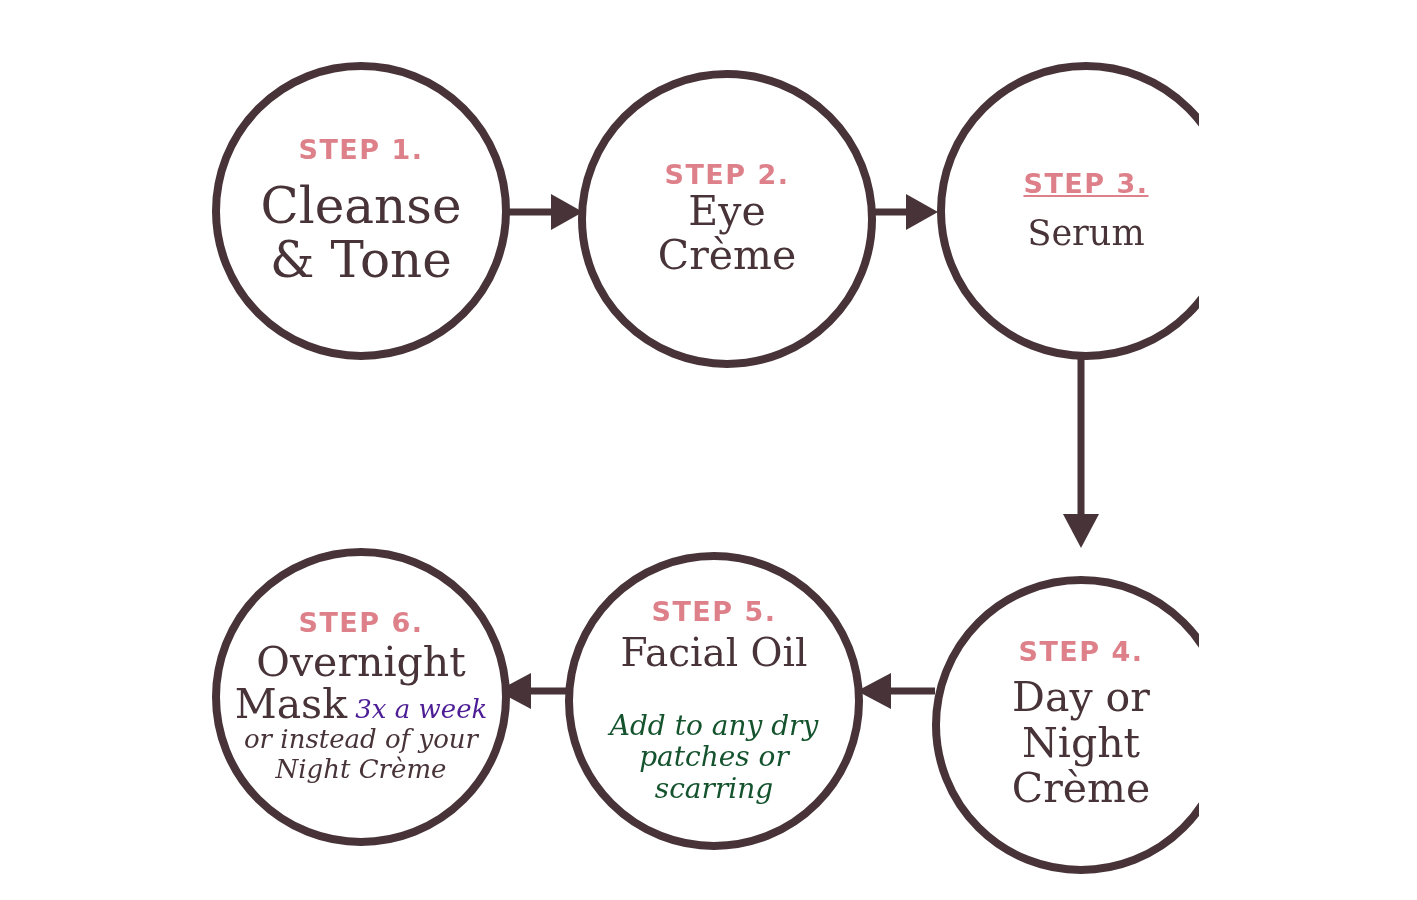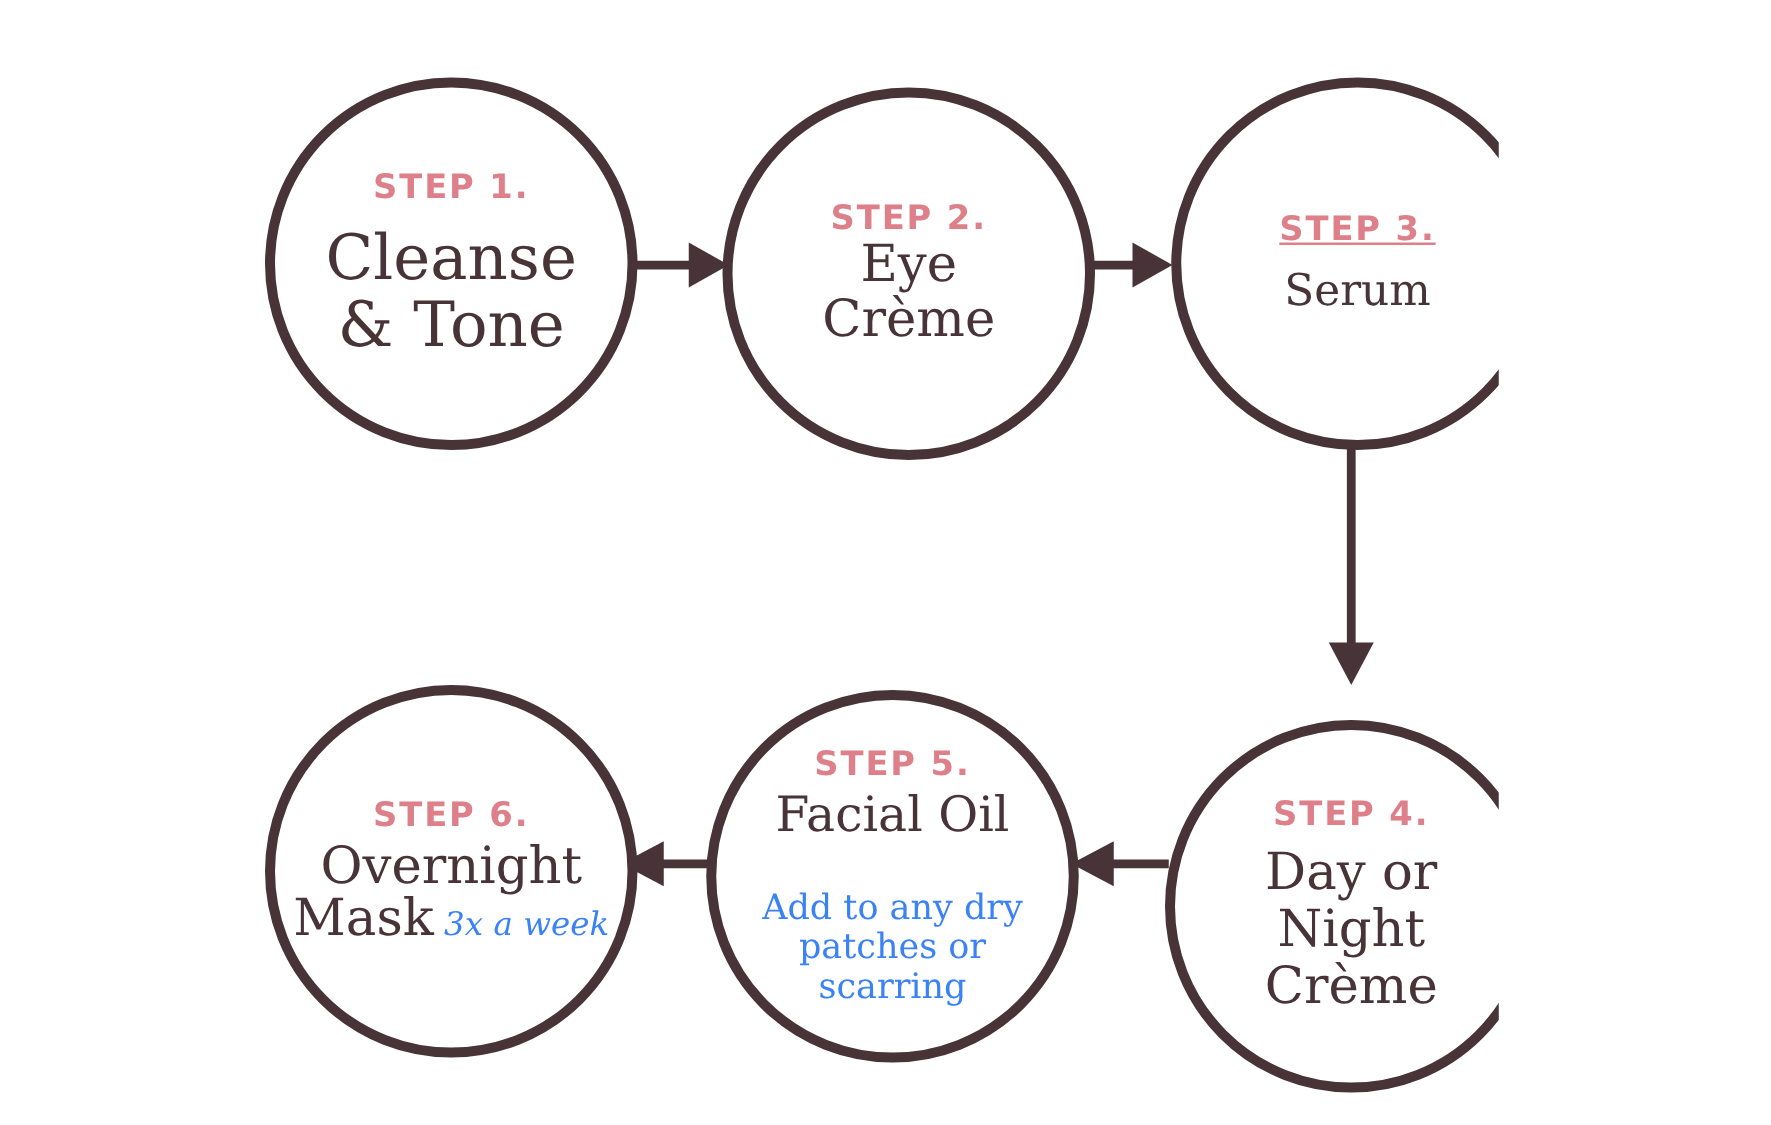--- a/index.html
+++ b/index.html
@@ -49,21 +49,22 @@
     font-family: "DejaVu Serif", "Liberation Serif", serif;
     color: #473338;
     font-size: 40px;
     line-height: 1.08;
     font-weight: normal;
     white-space: pre-line;
   }
 
   .node-note {
     font-family: "DejaVu Serif", "Liberation Serif", serif;
-    color: #3b82f6;
+    font-style: italic;
+    color: #14532d;
     font-size: 27px;
     line-height: 1.13;
     white-space: pre-line;
     margin-top: 38px;
   }
 
   
   #node-1 { left: 212px; top: 62px; }
   #node-1 .step-label { margin-bottom: 16px; }
   #node-1 .node-title { font-size: 50px; }
@@ -92,21 +93,21 @@
     font-family: "DejaVu Serif", "Liberation Serif", serif;
     font-size: 41px;
     line-height: 1.02;
     color: #473338;
   }
   #node-6 .note-inline {
     font-family: "DejaVu Serif", "Liberation Serif", serif;
     font-style: italic;
     font-size: 26px;
     line-height: 1.1;
-    color: #3b82f6;
+    color: #4c1d95;
   }
   #node-6 .note-lines {
     font-family: "DejaVu Serif", "Liberation Serif", serif;
     font-style: italic;
     font-size: 26px;
     line-height: 1.15;
     color: #473338;
     white-space: pre-line;
   }
 
@@ -189,16 +190,18 @@
 scarring</div>
   </div>
 
   <div class="node" id="node-6">
     <div class="step-label">STEP 6.</div>
     <div class="inline-block">
       <div class="big">Overnight</div>
       <div>
         <span class="big">Mask</span><span class="note-inline">&nbsp;</span><span class="note-inline">3x a week</span>
       </div>
+      <div class="note-lines">or instead of your
+Night Crème</div>
     </div>
   </div>
 
 </div>
 
 </body></html>

